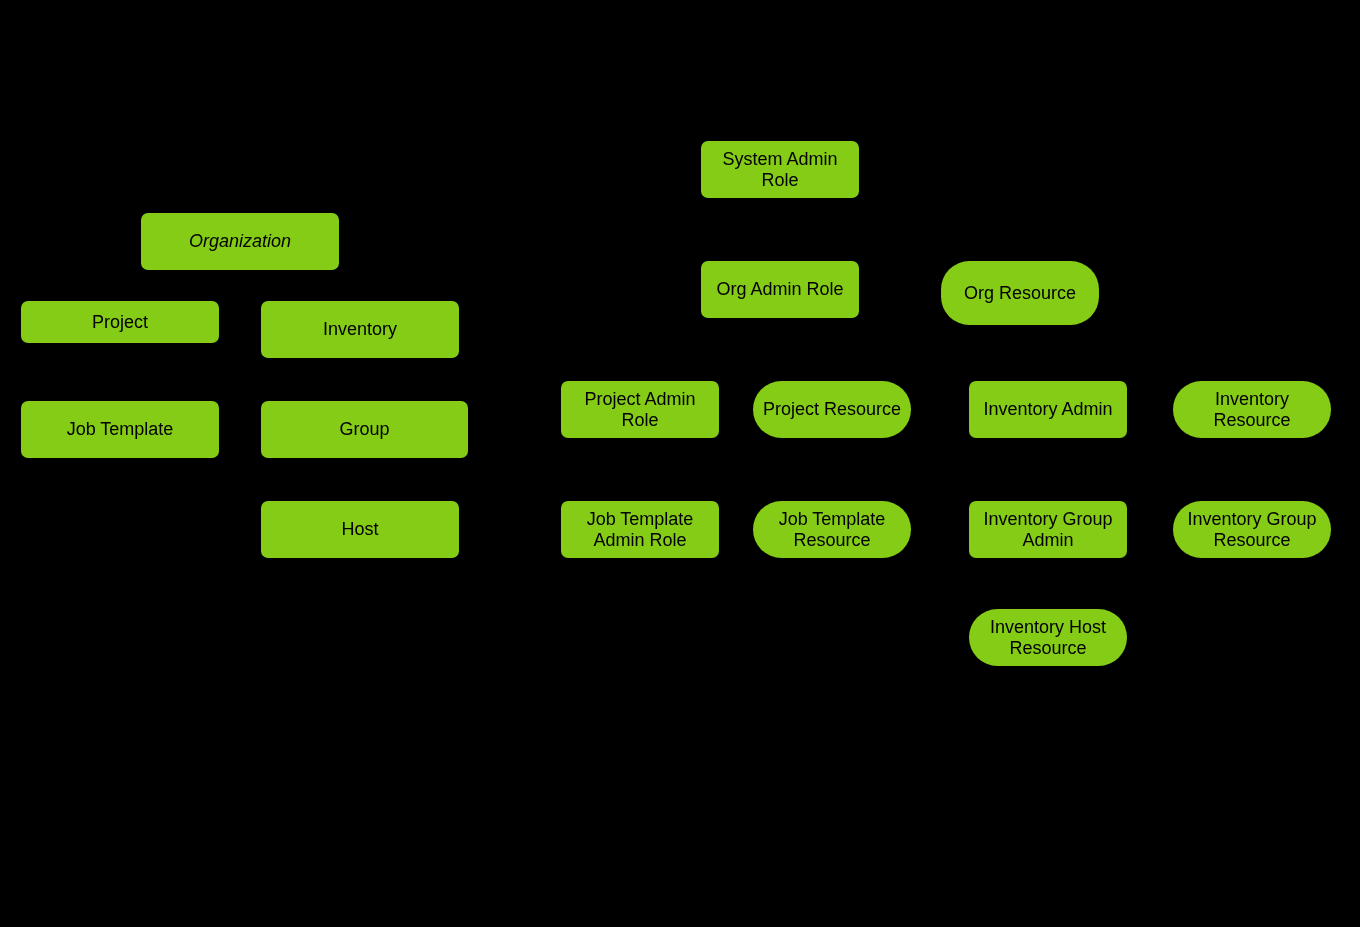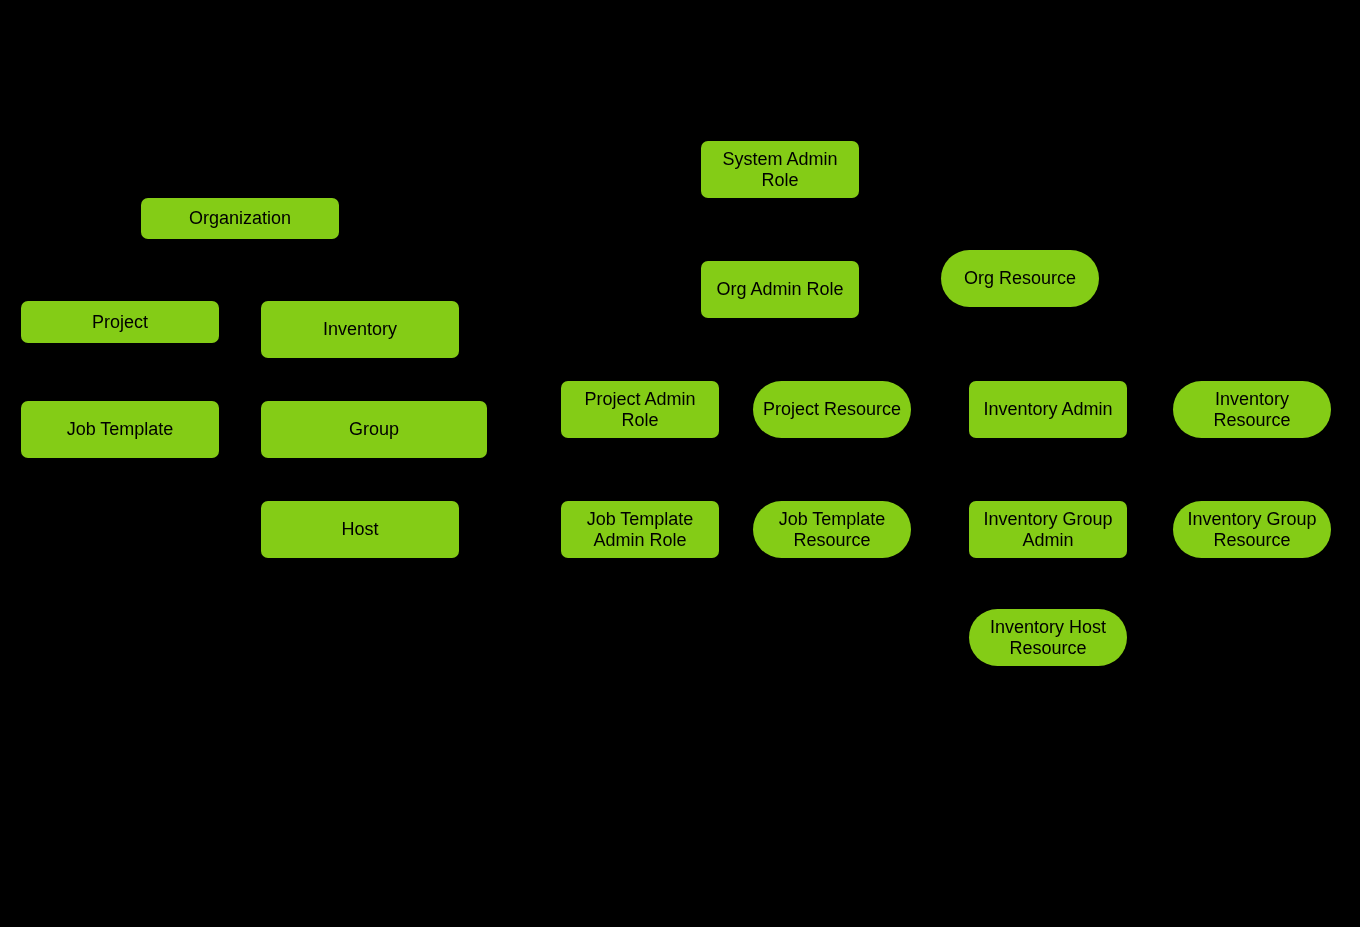--- a/index.html
+++ b/index.html
@@ -37,38 +37,38 @@
   }
   .node.stadium {
     border-radius: 28.5px;
   }
 </style>
 </head>
 <body>
 
 <div class="diagram-canvas">
 
-  <div class="node rect" style="left:141px; top:198px; width:198px; height:41px;">Organization</div>
+  <div class="node rect" style="left:141px; top:213px; width:198px; height:57px;font-style:italic;">Organization</div>
 
   <div class="node rect" style="left:21px; top:301px; width:198px; height:42px;">Project</div>
 
   <div class="node rect" style="left:261px; top:301px; width:198px; height:57px;">Inventory</div>
 
   <div class="node rect" style="left:21px; top:401px; width:198px; height:57px;">Job Template</div>
 
-  <div class="node rect" style="left:261px; top:401px; width:226px; height:57px;">Group</div>
+  <div class="node rect" style="left:261px; top:401px; width:207px; height:57px;">Group</div>
 
   <div class="node rect" style="left:261px; top:501px; width:198px; height:57px;">Host</div>
 
   <div class="node rect" style="left:701px; top:141px; width:158px; height:57px;">System Admin
 Role</div>
 
   <div class="node rect" style="left:701px; top:261px; width:158px; height:57px;">Org Admin Role</div>
 
-  <div class="node stadium" style="left:941px; top:250px; width:158px; height:57px;">Org Resource</div>
+  <div class="node stadium" style="left:941px; top:261px; width:158px; height:64px;">Org Resource</div>
 
   <div class="node rect" style="left:561px; top:381px; width:158px; height:57px;">Project Admin
 Role</div>
 
   <div class="node stadium" style="left:753px; top:381px; width:158px; height:57px;">Project Resource</div>
 
   <div class="node rect" style="left:969px; top:381px; width:158px; height:57px;">Inventory Admin</div>
 
   <div class="node stadium" style="left:1173px; top:381px; width:158px; height:57px;">Inventory
 Resource</div>

